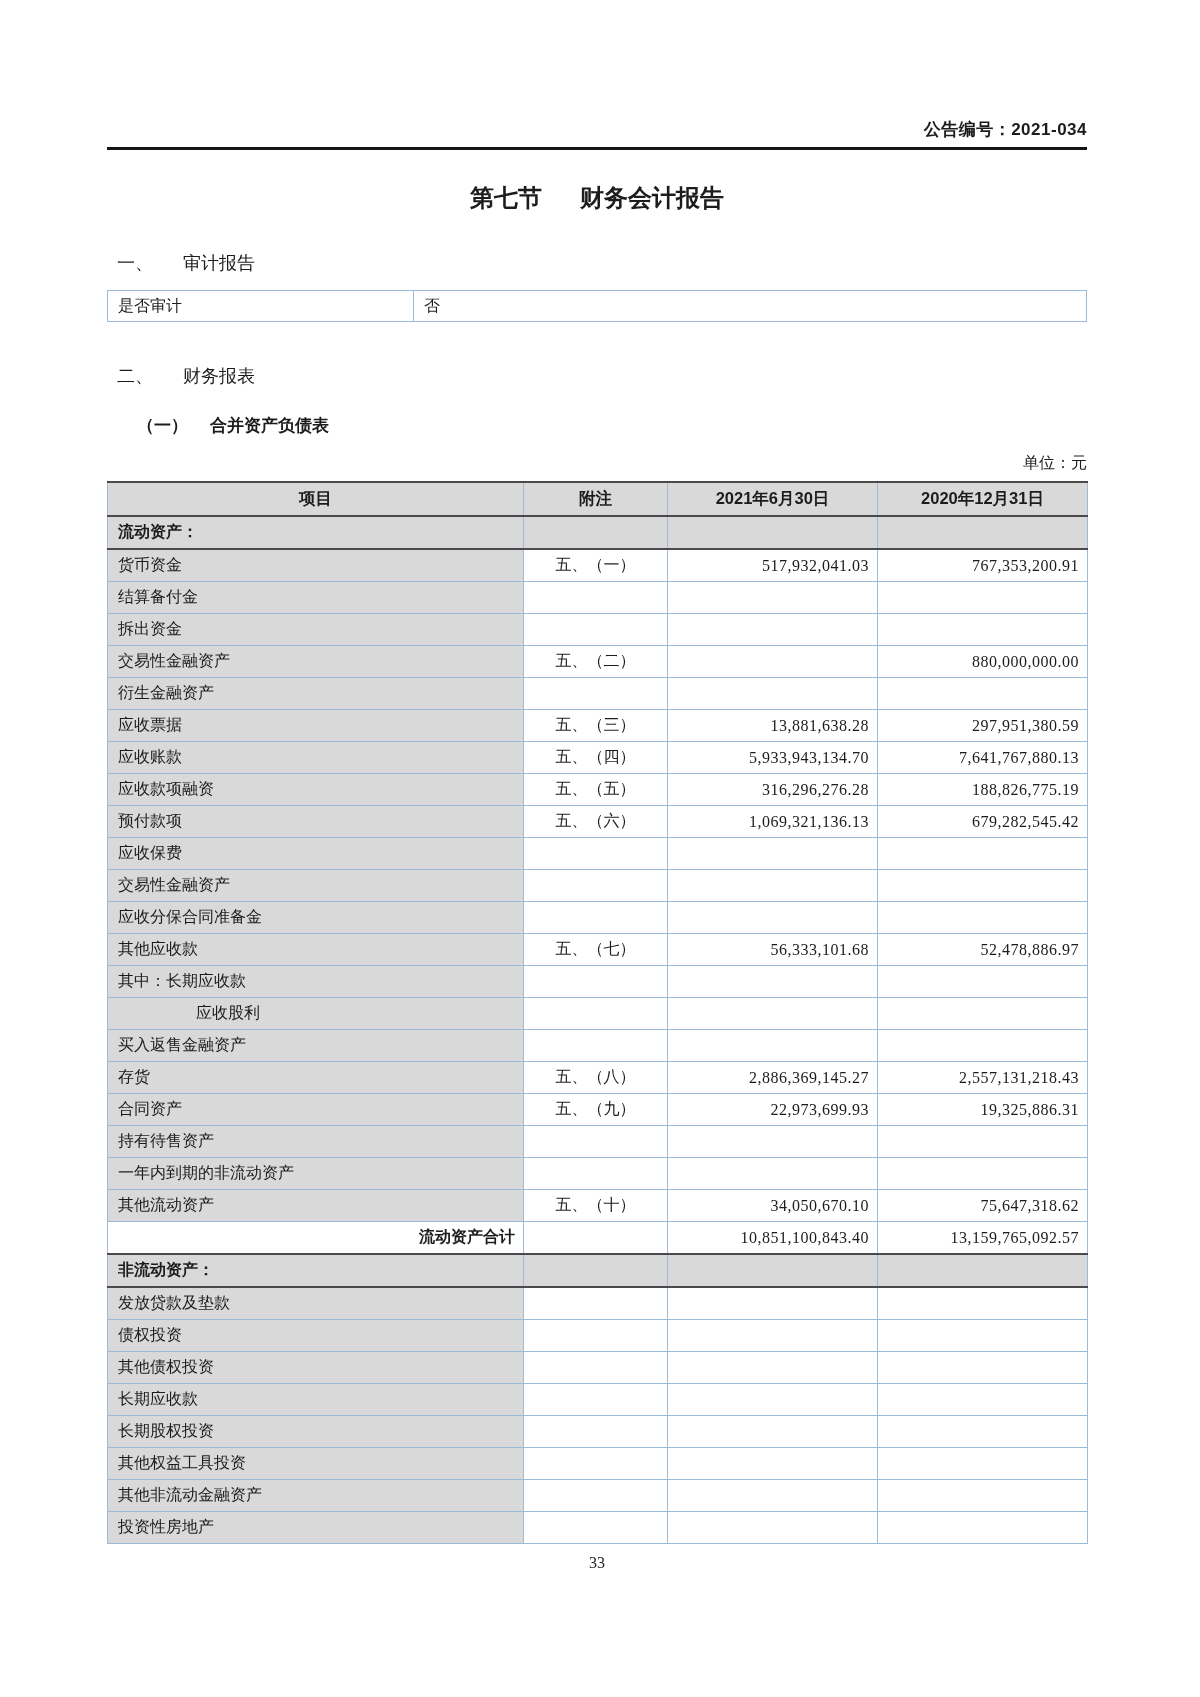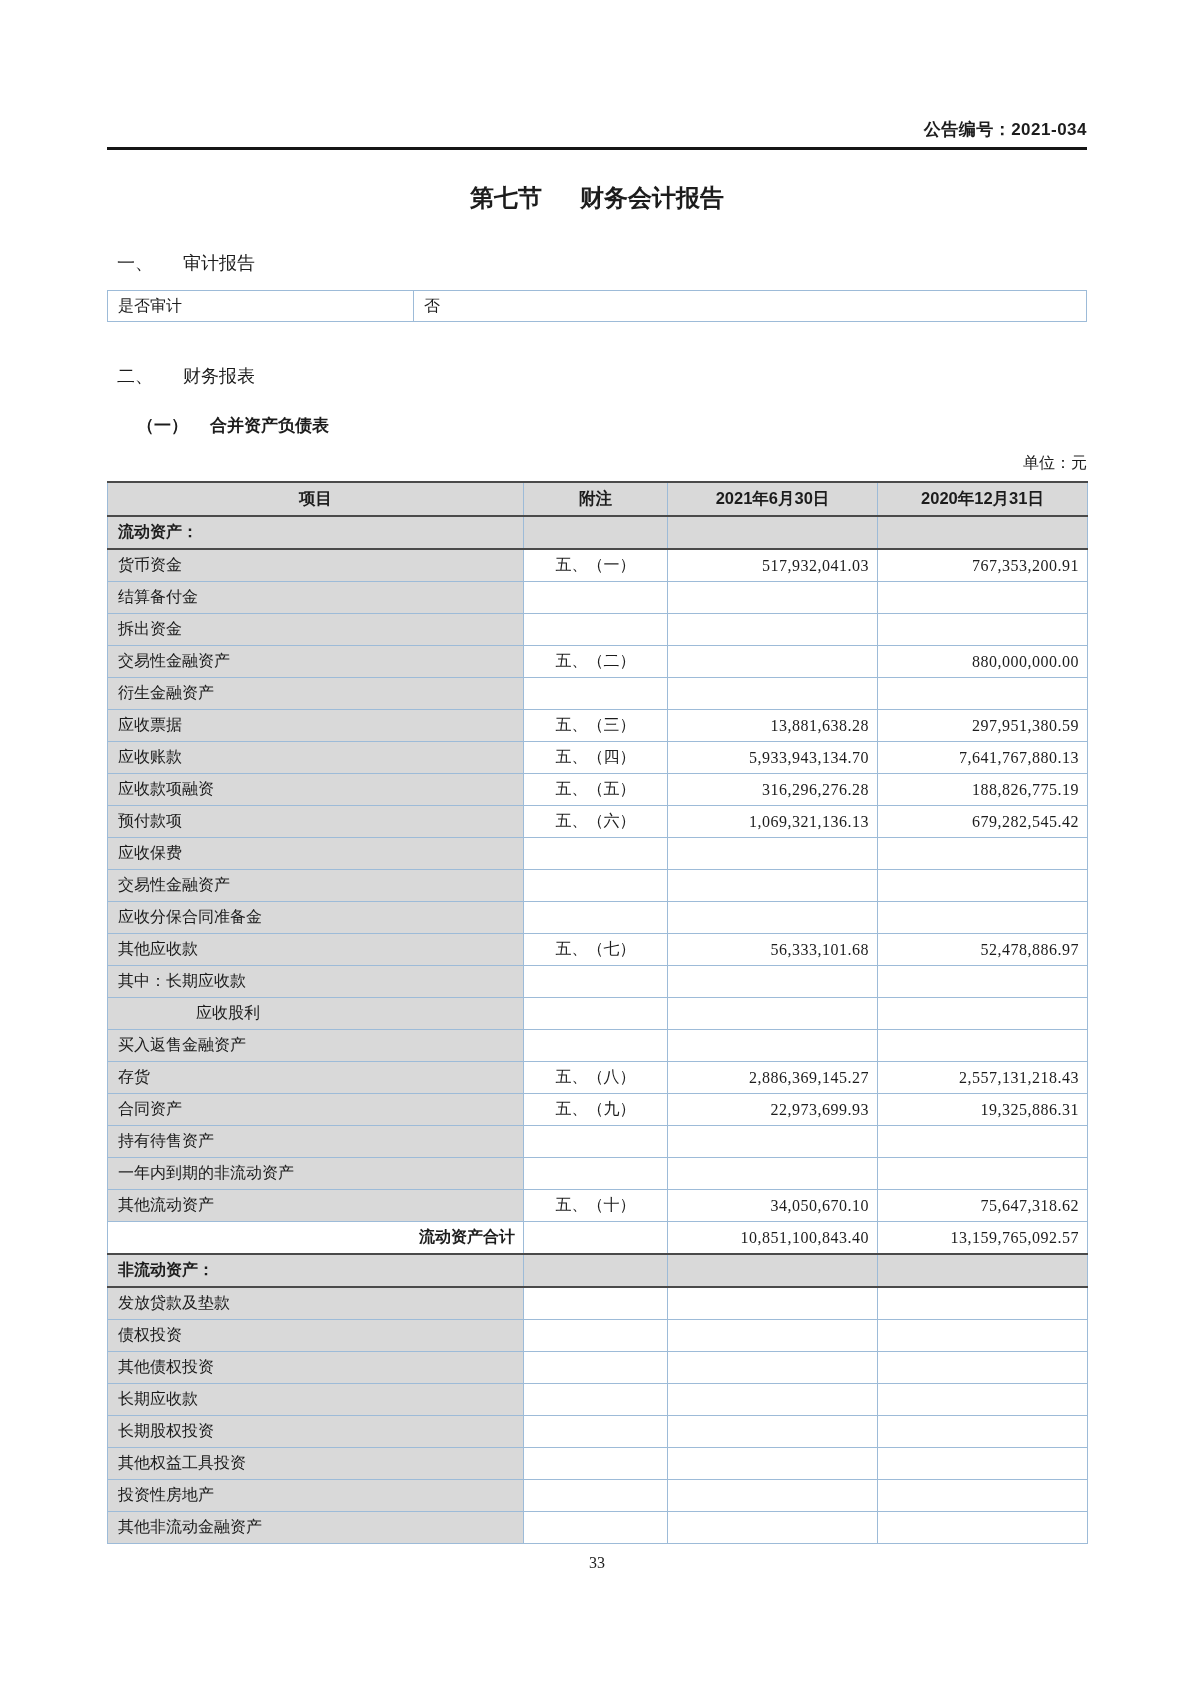--- a/index.html
+++ b/index.html
@@ -300,27 +300,27 @@
           <td class="num"></td>
           <td class="num"></td>
         </tr>
         <tr>
           <td class="item">其他权益工具投资</td>
           <td class="note"></td>
           <td class="num"></td>
           <td class="num"></td>
         </tr>
         <tr>
+          <td class="item">其他非流动金融资产</td>
+          <td class="note"></td>
+          <td class="num"></td>
+          <td class="num"></td>
+        </tr>
+        <tr>
           <td class="item">投资性房地产</td>
-          <td class="note"></td>
-          <td class="num"></td>
-          <td class="num"></td>
-        </tr>
-        <tr>
-          <td class="item">其他非流动金融资产</td>
           <td class="note"></td>
           <td class="num"></td>
           <td class="num"></td>
         </tr>
       </tbody>
   </table>
 
   <div class="page-number">33</div>
 
 </div>

